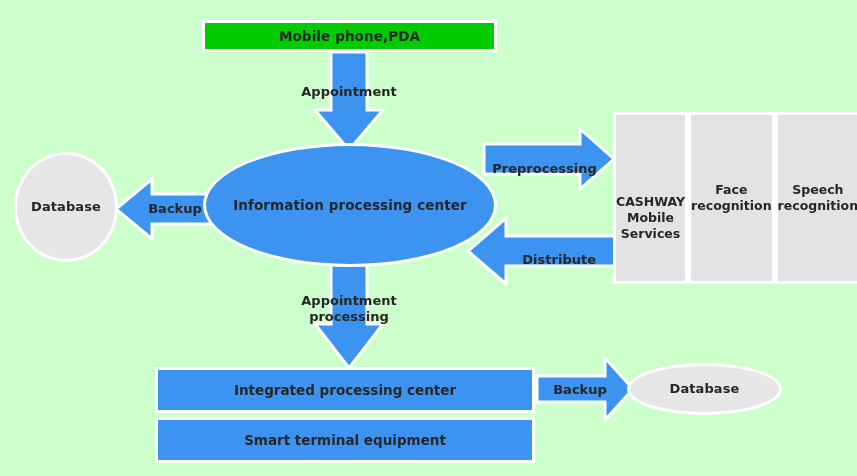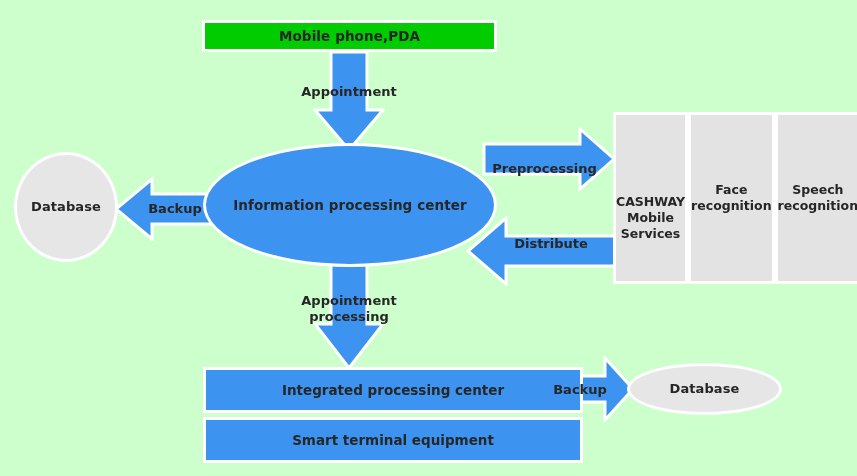--- a/index.html
+++ b/index.html
@@ -139,21 +139,20 @@
     background: #3d94f0;
     border: 3px solid #ffffff;
     box-sizing: border-box;
     display: flex;
     align-items: center;
     justify-content: center;
     color: #262626;
     font-weight: bold;
     font-size: 13.5px;
     z-index: 4;
-    margin-left: 48px;
   }
   .bar-ipc { top: 367px; }
   .bar-ste { top: 417px; text-align: right; }
   
   .arrow {
     position: absolute;
     z-index: 3;
   }
   .arrow svg { display: block; }
   .arrow-text {
@@ -210,21 +209,21 @@
       <polygon points="2,17 98,17 98,2 132,32 98,62 98,47 2,47" fill="#3d94f0" stroke="#ffffff" stroke-width="3"></polygon>
     </svg>
   </div>
   <div class="arrow-text" style="left:492px; top:161px; width:105px;text-align:center;">Preprocessing</div>
 
   <div class="arrow" style="left:466px; top:216px;">
     <svg width="152" height="70" viewBox="0 0 152 70">
       <polygon points="150,20 40,20 40,2 2,35 40,68 40,50 150,50" fill="#3d94f0" stroke="#ffffff" stroke-width="3"></polygon>
     </svg>
   </div>
-  <div class="arrow-text" style="left:506px; top:236px; width:90px;">Distribute</div>
+  <div class="arrow-text" style="left:506px; top:252px; width:90px;text-align:right;">Distribute</div>
 
   <div class="cloud-panel">
     <div class="cloud-main">
       <div class="cloud-main-text">
         <div>CASHWAY</div>
         <div>Mobile</div>
         <div>Services</div>
       </div>
     </div>
     <div class="cloud-right">

